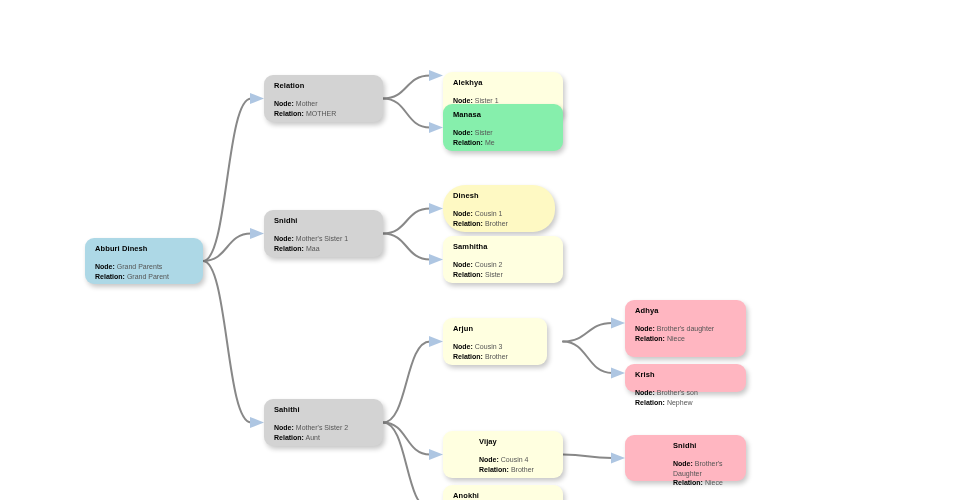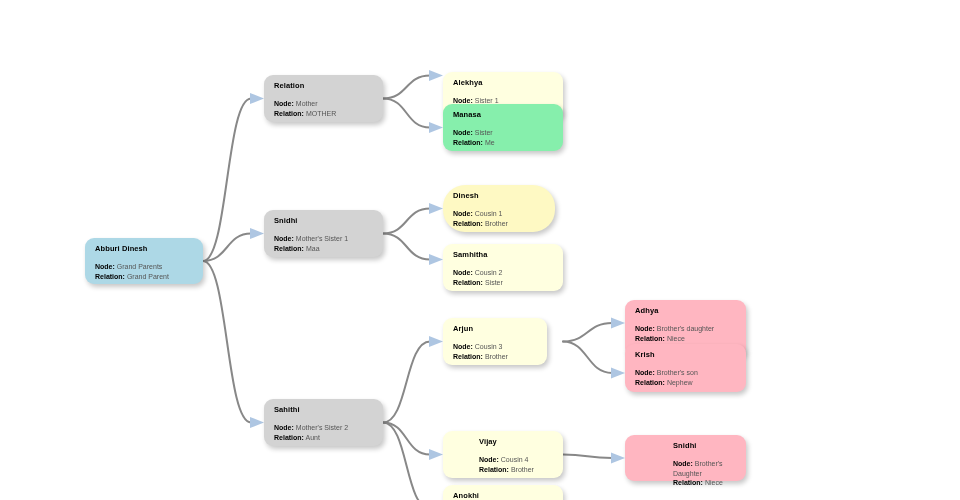--- a/index.html
+++ b/index.html
@@ -98,21 +98,21 @@
       <div class="tree-node" style="left: 443px; top: 104px; width: 120px; height: 47px; background: #86efac;">
         <div class="node-title">Manasa</div>
         <div class="node-line"><b>Node:</b> <span>Sister</span></div>
         <div class="node-line"><b>Relation:</b> <span>Me</span></div>
       </div>
       <div class="tree-node" style="left: 443px; top: 185px; width: 112px; height: 47px; background: #fef9c3; border-radius: 22px;">
         <div class="node-title">Dinesh</div>
         <div class="node-line"><b>Node:</b> <span>Cousin 1</span></div>
         <div class="node-line"><b>Relation:</b> <span>Brother</span></div>
       </div>
-      <div class="tree-node" style="left: 443px; top: 236px; width: 120px; height: 47px; background: rgb(255, 255, 224); margin-top: 8px;">
+      <div class="tree-node" style="left: 443px; top: 236px; width: 120px; height: 47px; background: rgb(255, 255, 224);">
         <div class="node-title">Samhitha</div>
         <div class="node-line"><b>Node:</b> <span>Cousin 2</span></div>
         <div class="node-line"><b>Relation:</b> <span>Sister</span></div>
       </div>
       <div class="tree-node" style="left: 443px; top: 318px; width: 104px; height: 47px; background: rgb(255, 255, 224);">
         <div class="node-title">Arjun</div>
         <div class="node-line"><b>Node:</b> <span>Cousin 3</span></div>
         <div class="node-line"><b>Relation:</b> <span>Brother</span></div>
       </div>
       <div class="tree-node" style="left: 443px; top: 431px; width: 120px; height: 47px; background: rgb(255, 255, 224); padding-left: 36px;">
@@ -121,21 +121,21 @@
         <div class="node-line"><b>Relation:</b> <span>Brother</span></div>
       </div>
       <div class="tree-node" style="left: 443px; top: 485px; width: 120px; height: 47px; background: rgb(255, 255, 224);">
         <div class="node-title">Anokhi</div>
       </div>
       <div class="tree-node" style="left: 625px; top: 300px; width: 121px; height: 57px; background: rgb(255, 182, 193);">
         <div class="node-title">Adhya</div>
         <div class="node-line"><b>Node:</b> <span>Brother's daughter</span></div>
         <div class="node-line"><b>Relation:</b> <span>Niece</span></div>
       </div>
-      <div class="tree-node" style="left: 625px; top: 344px; width: 121px; height: 48px; background: rgb(255, 182, 193);">
+      <div class="tree-node" style="left: 625px; top: 364px; width: 121px; height: 28px; background: rgb(255, 182, 193);">
         <div class="node-title">Krish</div>
         <div class="node-line"><b>Node:</b> <span>Brother's son</span></div>
         <div class="node-line"><b>Relation:</b> <span>Nephew</span></div>
       </div>
       <div class="tree-node" style="left: 625px; top: 435px; width: 121px; height: 46px; background: rgb(255, 182, 193); padding-left: 48px;">
         <div class="node-title">Snidhi</div>
         <div class="node-line"><b>Node:</b> <span>Brother's Daughter</span></div>
         <div class="node-line"><b>Relation:</b> <span>Niece</span></div>
       </div>
     </div>

